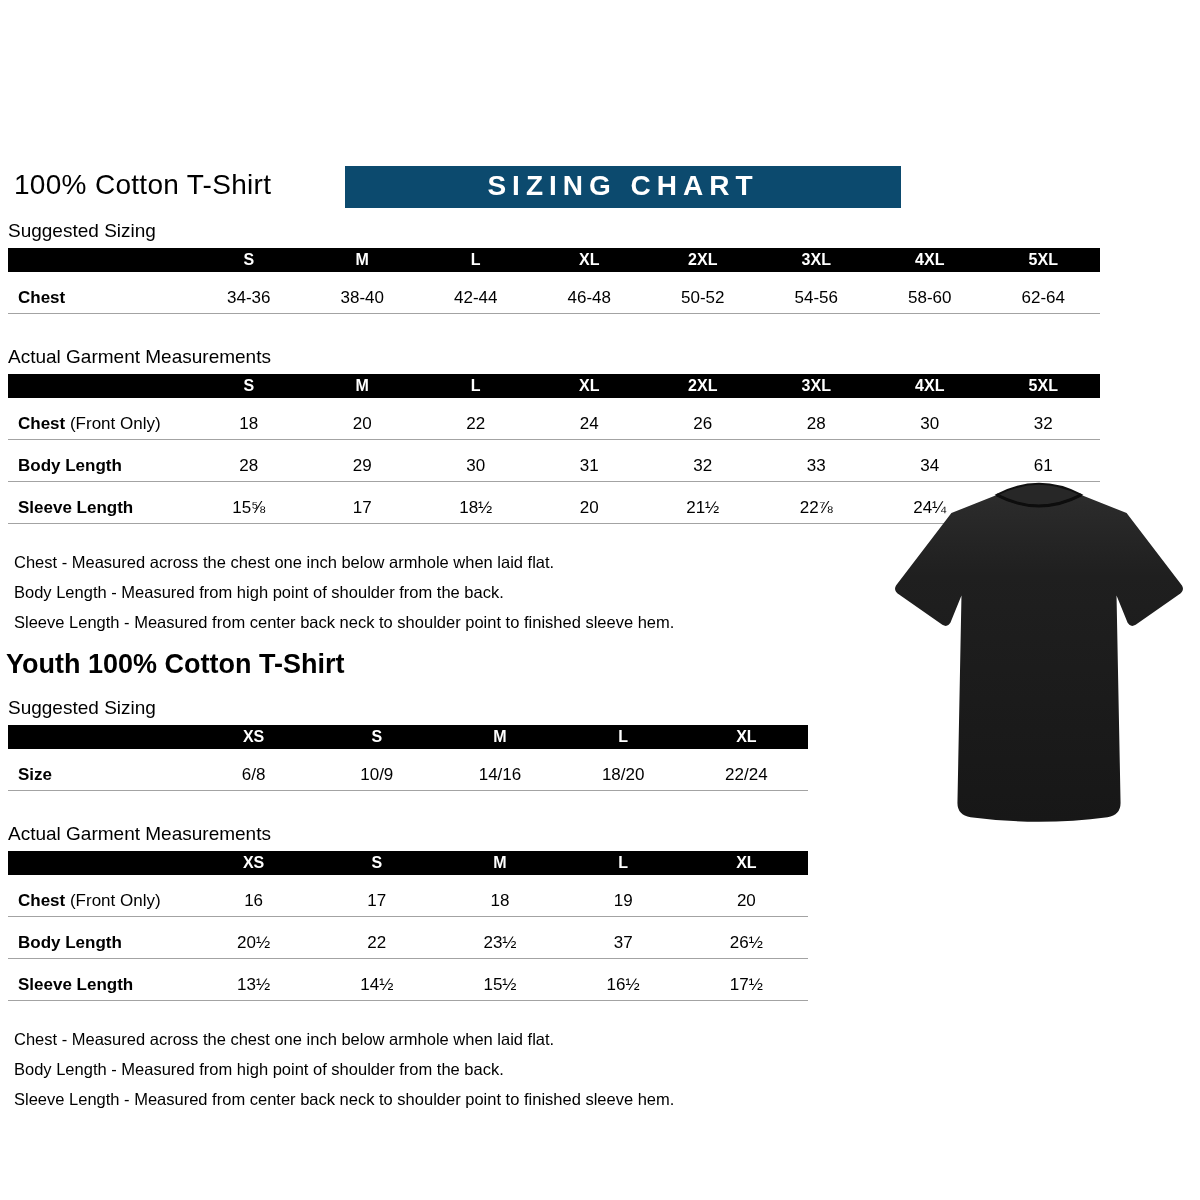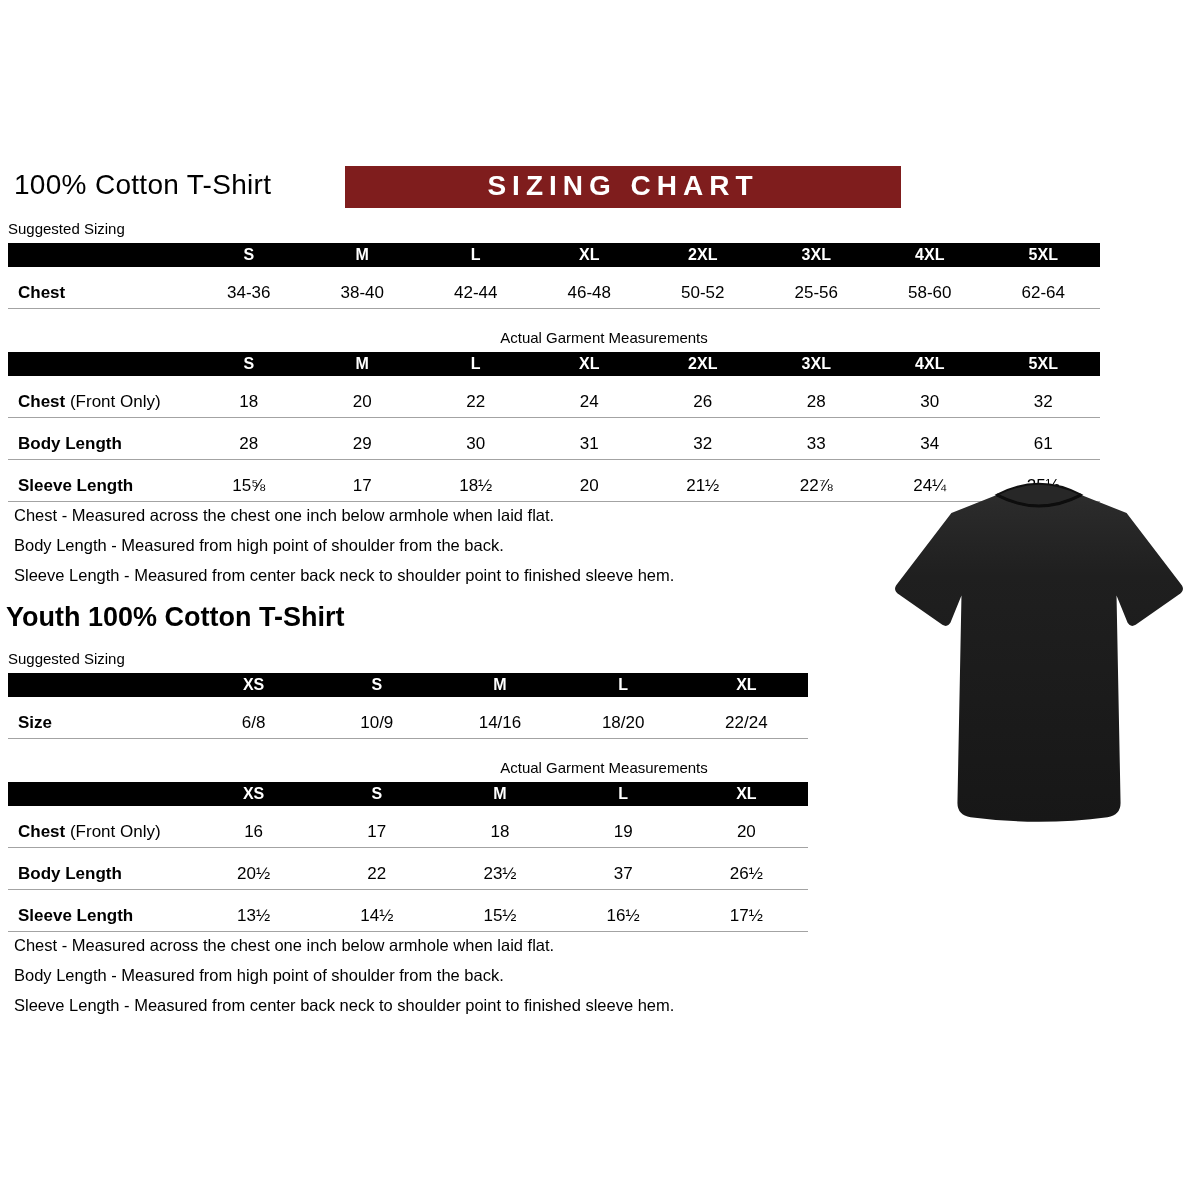--- a/index.html
+++ b/index.html
@@ -11,44 +11,44 @@
     height: 1200px;
   }
   .page { position: relative; width: 1200px; height: 1200px; overflow: hidden; background: #fff; }
 
   .header-row { display: flex; align-items: flex-start; padding-top: 166px; }
   .title {
     font-size: 28px; font-weight: 400; margin: 3px 0 0 14px;
     width: 331px; letter-spacing: 0.3px;
   }
   .banner {
-    width: 556px; background: #7f1d1d; color: #fff;
+    width: 556px; background: #0c4a6e; color: #fff;
     font-weight: 700; font-size: 28px; letter-spacing: 6px;
     text-align: center; padding: 4px 0 6px;
   }
 
-  .section-label { font-size: 15px; margin: 12px 0 6px 8px; }
-  .gap-top { margin-top: 20px; text-align: center; }
+  .section-label { font-size: 19px; margin: 12px 0 6px 8px; }
+  .gap-top { margin-top: 32px; }
 
   table.size-table { border-collapse: collapse; margin-left: 8px; table-layout: fixed; }
   table.adult { width: 1092px; }
   table.youth { width: 800px; }
   .size-table th {
     background: #000; color: #fff; font-size: 16px; font-weight: 700;
     padding: 3px 2px; text-align: center;
   }
   .size-table td {
     font-size: 17px; text-align: center; padding: 16px 2px 5px;
     border-bottom: 1px solid #a3a3a3;
   }
   .size-table .label-col { width: 184px; text-align: left; padding-left: 10px; }
   .size-table td.label-col { font-weight: 400; }
   .size-table td.label-col b { font-weight: 700; }
 
-  .notes { margin: 4px 0 0 14px; }
+  .notes { margin: 29px 0 0 14px; }
   .notes p { margin: 0 0 11px; font-size: 16.5px; }
 
   .youth-title { font-size: 27px; font-weight: 700; margin: 17px 0 17px 6px; }
 
   .tshirt { position: absolute; left: 893px; top: 470px; }
 </style>
 </head>
 <body>
 
 <div class="page">
@@ -74,21 +74,21 @@
         </tr>
       </thead>
       <tbody>
         <tr>
           <td class="label-col"><b>Chest</b></td>
           <td>34-36</td>
           <td>38-40</td>
           <td>42-44</td>
           <td>46-48</td>
           <td>50-52</td>
-          <td>25-56</td>
+          <td>54-56</td>
           <td>58-60</td>
           <td>62-64</td>
         </tr>
       </tbody>
     </table>
 
   <div class="section-label gap-top">Actual Garment Measurements</div>
   <table class="size-table adult">
       <thead>
         <tr>

